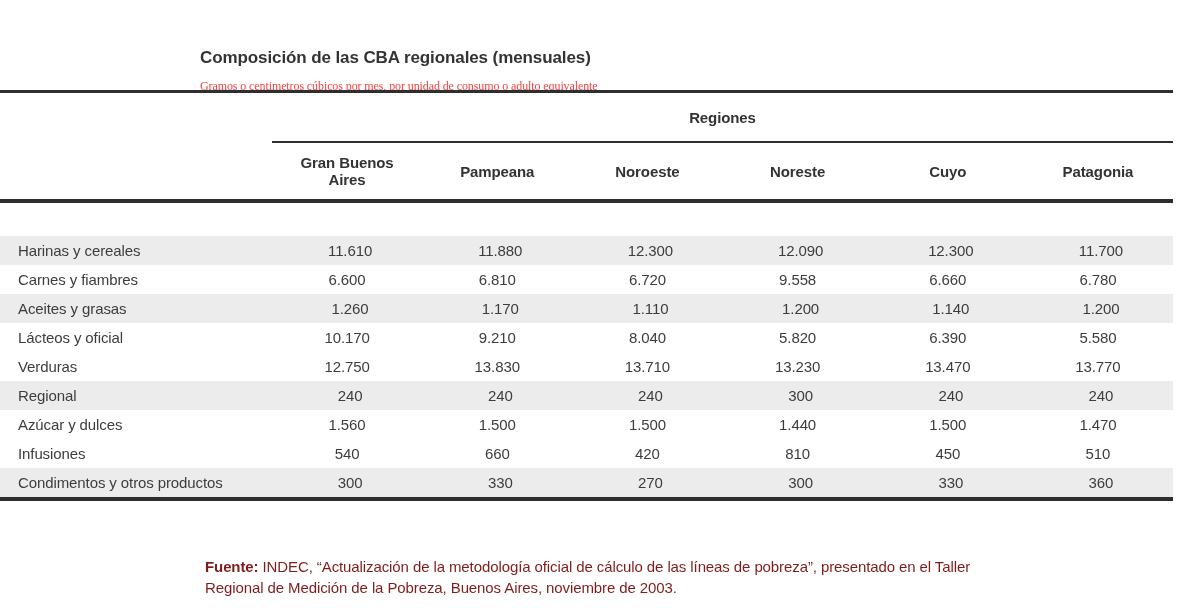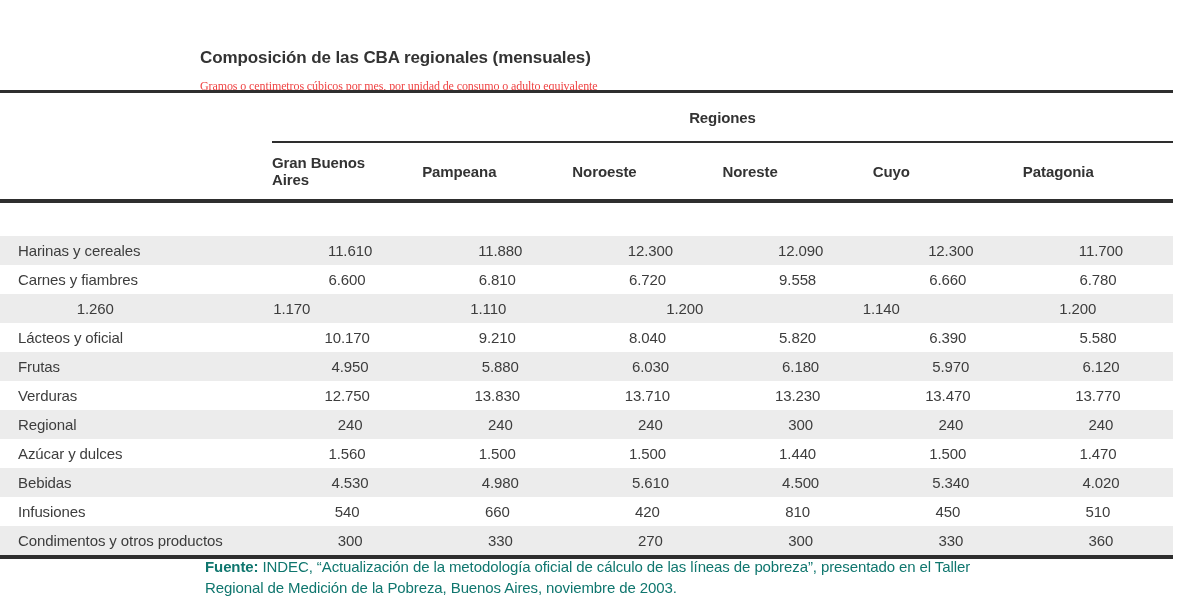--- a/index.html
+++ b/index.html
@@ -26,33 +26,33 @@
   .label-spacer { width: 272px; flex: 0 0 auto; }
 
   .regiones-row { height: 48px; }
   .regiones {
     flex: 1; text-align: center;
     font-weight: bold; font-size: 15px; color: #333333;
   }
   .regiones-underline { flex: 1; height: 2px; background: #2e2e2e; }
 
   .colhead-row { height: 56px; font-weight: bold; font-size: 15px; color: #333333; }
-  .colhead { flex: 1; }
+  .colhead { flex: 1; text-align: center; }
   .colhead span { display: inline-block; max-width: 112px; line-height: 17px; }
 
   .spacer-row { height: 33px; }
 
   .data-row { height: 29px; font-size: 15px; }
   .data-row.striped { background: #ececec; gap: 6px; }
   .row-label { width: 272px; flex: 0 0 auto; padding-left: 18px; box-sizing: border-box; }
   .cell { flex: 1; text-align: center; }
 
   .source {
     position: absolute; left: 205px; top: 556px; width: 960px;
-    font-size: 15px; line-height: 21px; color: #0f766e;
+    font-size: 15px; line-height: 21px; color: #7f1d1d;
   }
   .source .bold { font-weight: bold; }
 </style>
 </head>
 <body>
 
 <div class="page">
 
   <div class="title-block">
     <div class="title">Composición de las CBA regionales (mensuales)</div>
@@ -101,44 +101,36 @@
         <div class="flexrow data-row">
           <div class="row-label">Carnes y fiambres</div>
           <div class="cell">6.600</div>
           <div class="cell">6.810</div>
           <div class="cell">6.720</div>
           <div class="cell">9.558</div>
           <div class="cell">6.660</div>
           <div class="cell">6.780</div>
         </div>
         <div class="flexrow data-row striped">
+          <div class="row-label">Aceites y grasas</div>
           <div class="cell">1.260</div>
           <div class="cell">1.170</div>
           <div class="cell">1.110</div>
           <div class="cell">1.200</div>
           <div class="cell">1.140</div>
           <div class="cell">1.200</div>
         </div>
         <div class="flexrow data-row">
           <div class="row-label">Lácteos y oficial</div>
           <div class="cell">10.170</div>
           <div class="cell">9.210</div>
           <div class="cell">8.040</div>
           <div class="cell">5.820</div>
           <div class="cell">6.390</div>
           <div class="cell">5.580</div>
-        </div>
-        <div class="flexrow data-row striped">
-          <div class="row-label">Frutas</div>
-          <div class="cell">4.950</div>
-          <div class="cell">5.880</div>
-          <div class="cell">6.030</div>
-          <div class="cell">6.180</div>
-          <div class="cell">5.970</div>
-          <div class="cell">6.120</div>
         </div>
         <div class="flexrow data-row">
           <div class="row-label">Verduras</div>
           <div class="cell">12.750</div>
           <div class="cell">13.830</div>
           <div class="cell">13.710</div>
           <div class="cell">13.230</div>
           <div class="cell">13.470</div>
           <div class="cell">13.770</div>
         </div>
@@ -152,29 +144,20 @@
           <div class="cell">240</div>
         </div>
         <div class="flexrow data-row">
           <div class="row-label">Azúcar y dulces</div>
           <div class="cell">1.560</div>
           <div class="cell">1.500</div>
           <div class="cell">1.500</div>
           <div class="cell">1.440</div>
           <div class="cell">1.500</div>
           <div class="cell">1.470</div>
-        </div>
-        <div class="flexrow data-row striped">
-          <div class="row-label">Bebidas</div>
-          <div class="cell">4.530</div>
-          <div class="cell">4.980</div>
-          <div class="cell">5.610</div>
-          <div class="cell">4.500</div>
-          <div class="cell">5.340</div>
-          <div class="cell">4.020</div>
         </div>
         <div class="flexrow data-row">
           <div class="row-label">Infusiones</div>
           <div class="cell">540</div>
           <div class="cell">660</div>
           <div class="cell">420</div>
           <div class="cell">810</div>
           <div class="cell">450</div>
           <div class="cell">510</div>
         </div>

